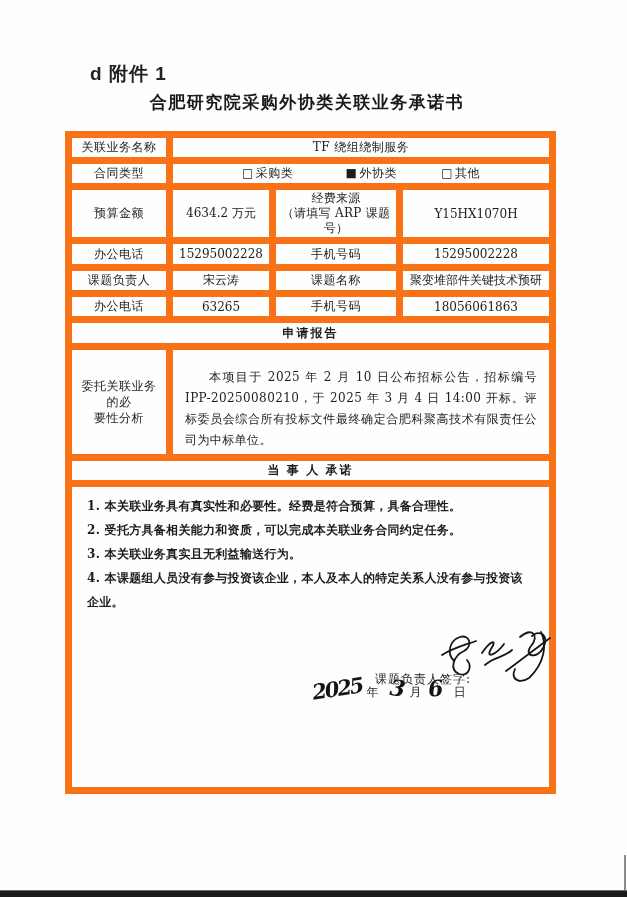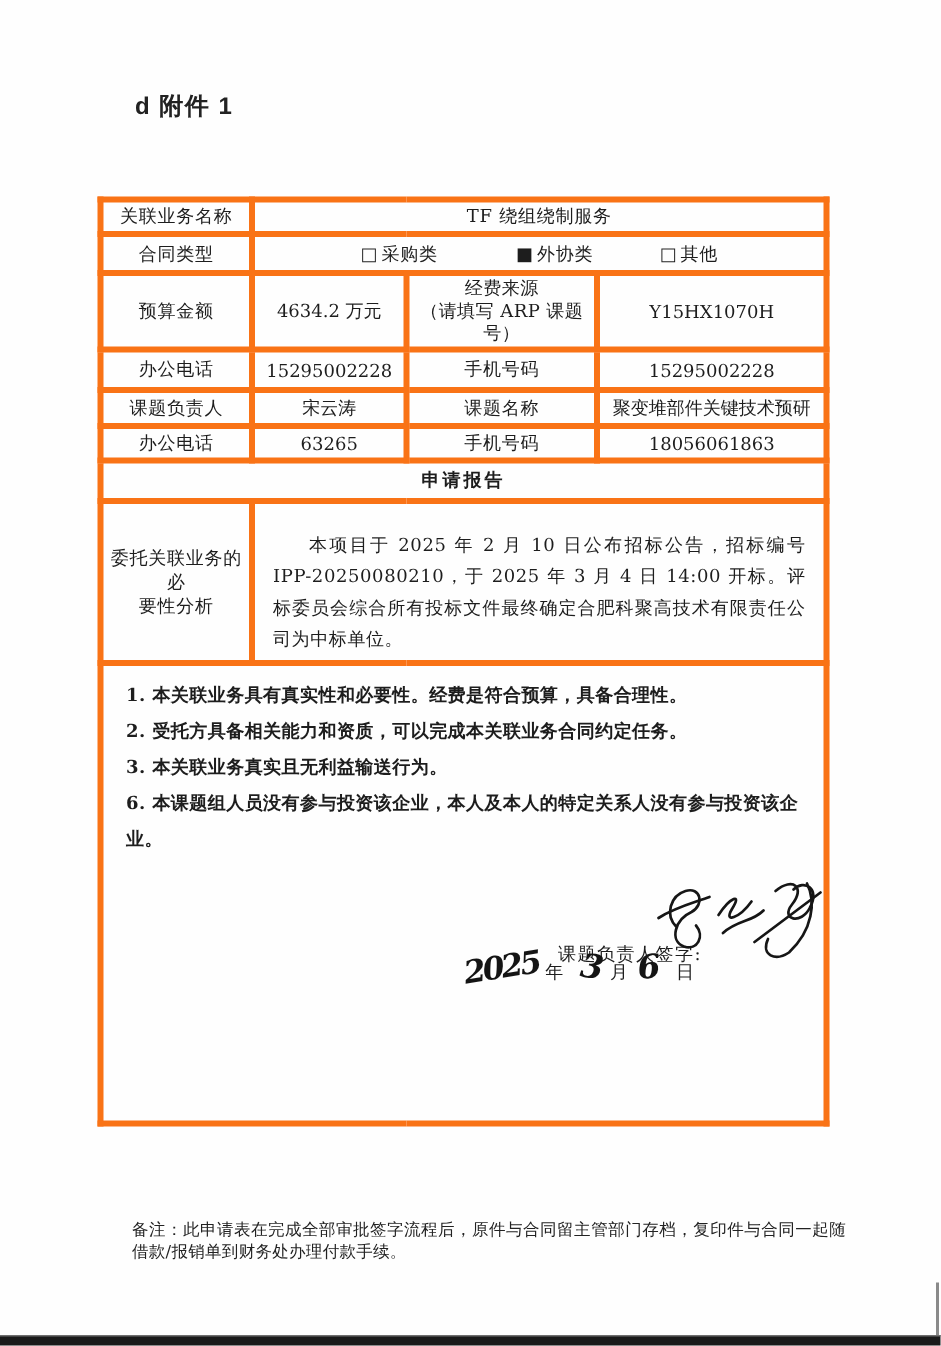--- a/index.html
+++ b/index.html
@@ -5,35 +5,35 @@
   html,body { margin:0; padding:0; }
   body {
     width:627px; height:897px; background:#ffffff; position:relative;
     font-family:"DejaVu Serif","Liberation Serif",serif; color:#1d1d1d;
     overflow:hidden;
   }
   .page { position:absolute; inset:0; background:#fefefe; }
 
   .attachment {
     position:absolute; left:90px; top:61px;
-    font-family:"Liberation Sans",sans-serif; font-size:16px; font-weight:600;
+    font-family:"Liberation Sans",sans-serif; font-size:19px; font-weight:600;
     letter-spacing:1px; color:#222;
   }
   .title {
     position:absolute; left:65px; top:91px; width:484px; margin:0;
     text-align:center; font-family:"Liberation Sans",sans-serif;
     font-size:17px; font-weight:bold; letter-spacing:1.5px; color:#1a1a1a;
   }
 
   table.form {
     position:absolute; left:65px; top:131px; width:484px;
     border-collapse:collapse; table-layout:fixed;
   }
   table.form td {
-    border:4px solid #f97316; font-size:12px; padding:1px 4px;
+    border:7px solid #f97316; font-size:12px; padding:1px 4px;
     text-align:center; vertical-align:middle; color:#1d1d1d;
   }
   .lab { letter-spacing:0.5px; }
   .lab2l div { line-height:16px; letter-spacing:0.5px; }
   .leftcell { text-align:left; padding-left:10px; letter-spacing:0.5px; }
   .hdr {
     font-family:"Liberation Sans",sans-serif; font-weight:bold;
     font-size:13px; letter-spacing:2px; color:#161616;
   }
   .src div { line-height:15px; letter-spacing:0.3px; }
@@ -84,20 +84,21 @@
     background:#1a1a1a; border-top:1px solid #6e6e6e;
   }
   .edge-line { position:absolute; right:1px; bottom:6px; width:2px; height:36px; background:#8a8a8a; }
 </style>
 </head>
 <body>
 
 <div class="page">
 
   <div class="attachment">d 附件 1</div>
+  <h1 class="title">合肥研究院采购外协类关联业务承诺书</h1>
 
   <table class="form">
     <colgroup>
         <col style="width:101px">
         <col style="width:103px">
         <col style="width:127px">
         <col style="width:153px">
       </colgroup>
 
     <tbody>
@@ -156,28 +157,31 @@
       <td class="lab2l">
         <div>委托关联业务的必</div>
         <div>要性分析</div>
       </td>
       <td colspan="3">
         <div class="necessity">本项目于 2025 年 2 月 10 日公布招标公告，招标编号 IPP-20250080210，于 2025 年 3 月 4 日 14:00 开标。评标委员会综合所有投标文件最终确定合肥科聚高技术有限责任公司为中标单位。</div>
       </td>
     </tr>
 
 
+    <tr class="h25">
+      <td class="hdr" colspan="4">当 事 人 承诺</td>
+    </tr>
 
     <tr class="h243">
       <td class="promise-cell" colspan="4">
         <div class="promise-list">
           <div>1. 本关联业务具有真实性和必要性。经费是符合预算，具备合理性。</div>
           <div>2. 受托方具备相关能力和资质，可以完成本关联业务合同约定任务。</div>
           <div>3. 本关联业务真实且无利益输送行为。</div>
-          <div>6. 本课题组人员没有参与投资该企业，本人及本人的特定关系人没有参与投资该企业。</div>
+          <div>4. 本课题组人员没有参与投资该企业，本人及本人的特定关系人没有参与投资该企业。</div>
         </div>
 
         <span class="sig-label">课题负责人签字:</span>
 
         <svg class="scrawl" width="118" height="66" viewBox="0 0 118 66">
           <g fill="none" stroke="#161616" stroke-width="1.8" stroke-linecap="round" stroke-linejoin="round">
             <path d="M14,36 C6,28 10,15 20,12 C30,9 33,21 24,26 C13,31 9,45 19,49 C28,52 33,42 27,35"></path>
             <path d="M2,30 C13,23 25,20 36,16"></path>
             <path d="M42,28 C50,16 58,13 51,24 C45,34 56,30 64,19"></path>
             <path d="M45,40 C55,31 64,33 72,25"></path>
@@ -190,17 +194,16 @@
         <span class="date-row">
           <span class="hw hw-year">2025</span><span class="unit">年</span>
           <span class="hw hw-month">3</span><span class="unit">月</span>
           <span class="hw hw-day">6</span><span class="unit unit-day">日</span>
         </span>
       </td>
     </tr>
   </tbody>
     </table>
 
-  <div class="note">备注：此申请表在完成全部审批签字流程后，原件与合同留主管部门存档，复印件与合同一起随借款/报销单到财务处办理付款手续。</div>
 
   <div class="edge-line"></div>
   <div class="bottom-bar"></div>
 </div>
 
 </body></html>

